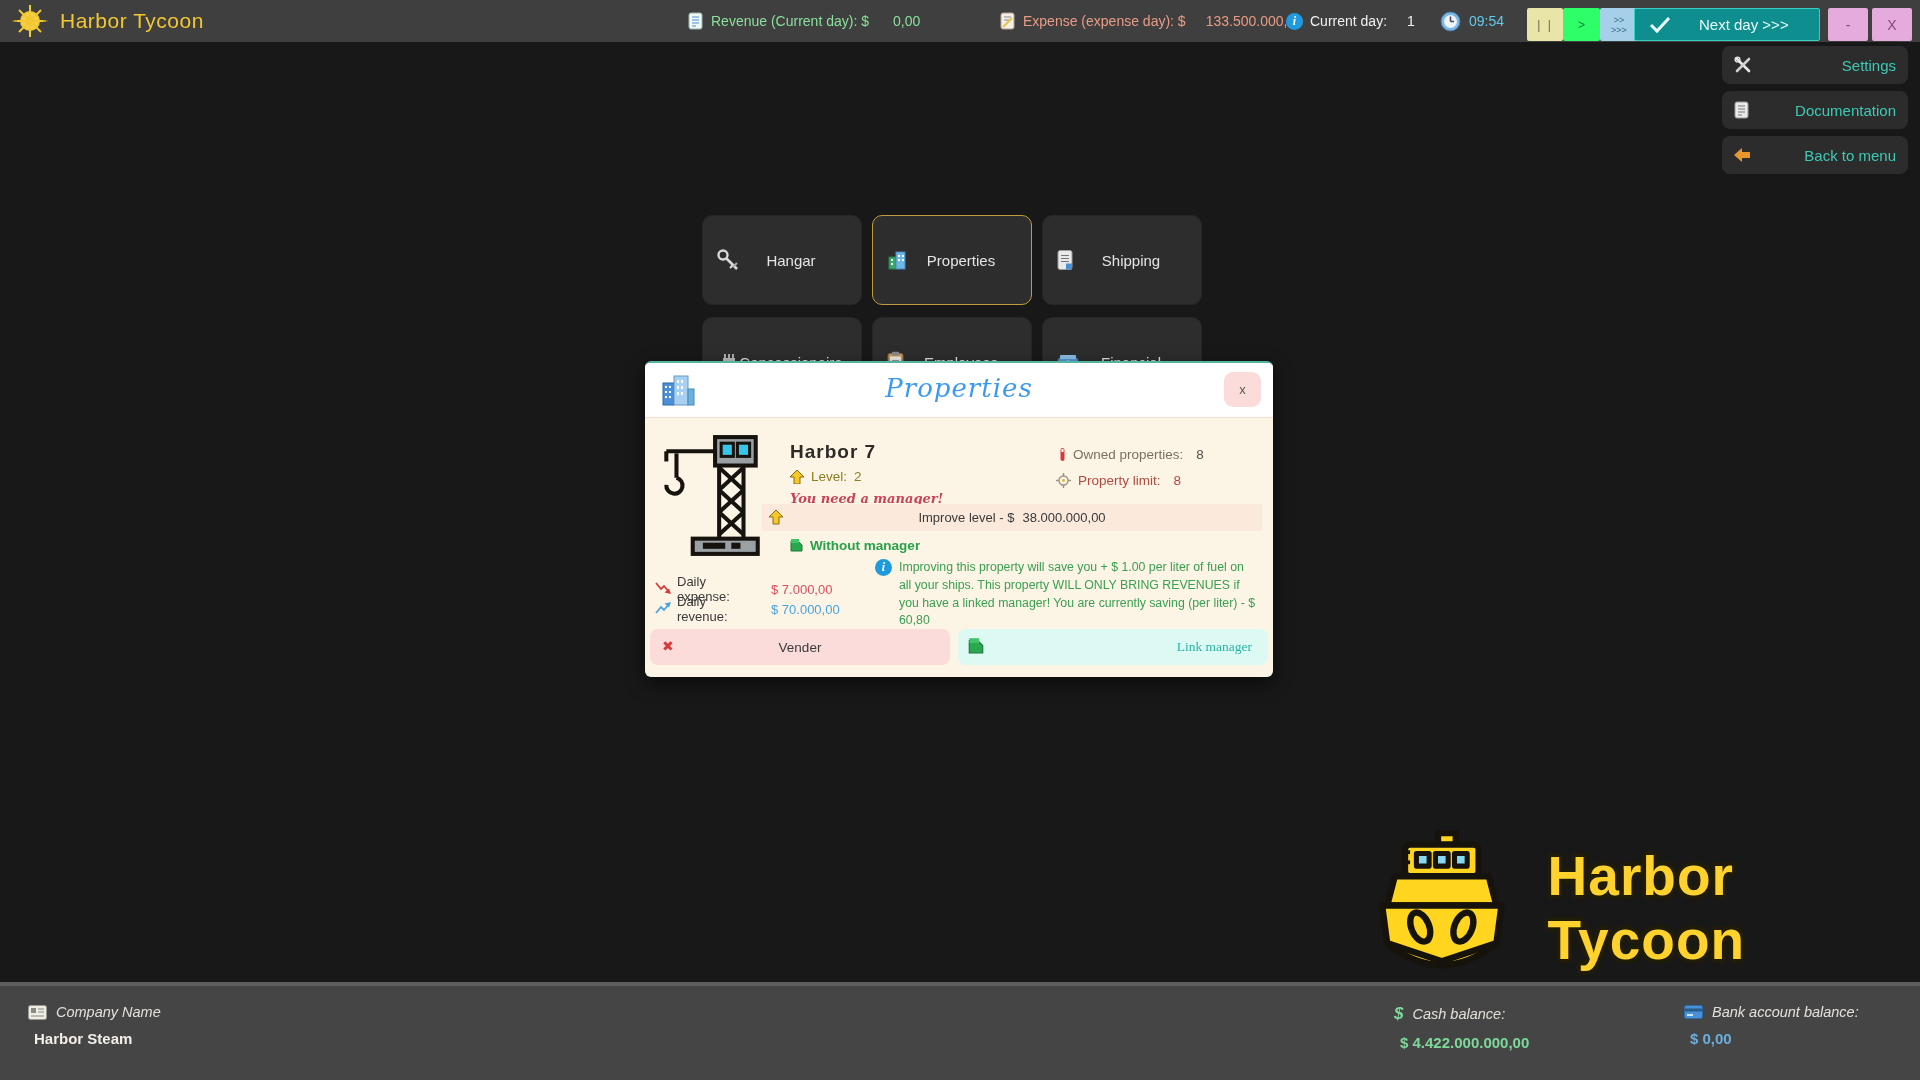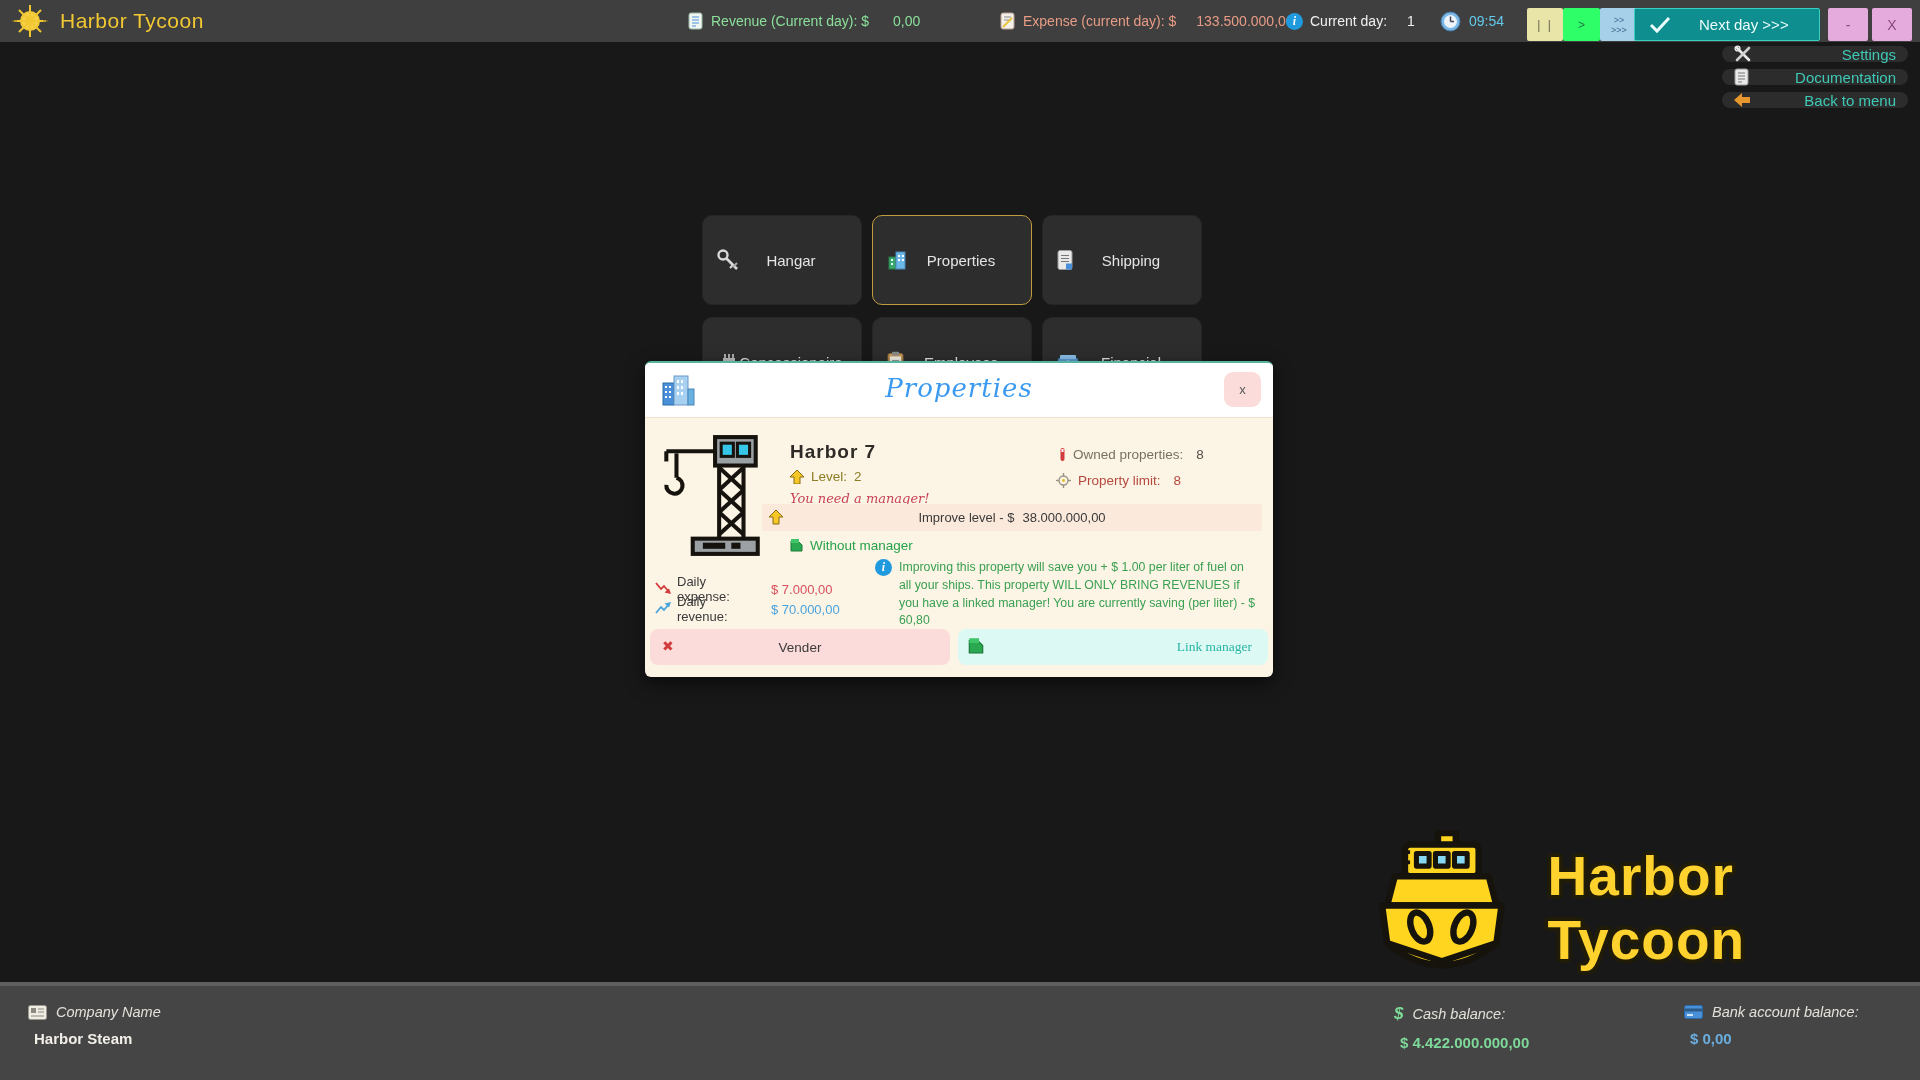--- a/index.html
+++ b/index.html
@@ -28,21 +28,21 @@
   .btn-min{left:1828px;width:40px;background:#e5abdc;color:#8a4a7a;font-size:14px;}
   .btn-close{left:1872px;width:40px;background:#e5abdc;color:#8a4a7a;font-size:14px;}
 
   .doc-icon{display:inline-block;width:15px;height:18px;}
   .circle-info{width:17px;height:17px;border-radius:50%;background:#1f9ade;color:#fff;
                font-family:"Liberation Serif",serif;font-style:italic;font-weight:bold;font-size:12px;
                display:flex;align-items:center;justify-content:center;}
 
   
   .side-menu{position:absolute;right:12px;top:46px;display:flex;flex-direction:column;gap:7px;}
-  .side-btn{width:186px;height:16px;background:#2c2c2c;border:none;border-radius:8px;cursor:pointer;
+  .side-btn{width:186px;height:38px;background:#2c2c2c;border:none;border-radius:8px;cursor:pointer;
             display:flex;align-items:center;justify-content:space-between;padding:0 12px;box-sizing:border-box;}
   .side-btn .lbl{color:#3ec9b6;font-size:15px;}
 
   
   .menu-grid{position:absolute;left:702px;top:215px;display:grid;grid-template-columns:repeat(3,160px);
              grid-auto-rows:90px;gap:12px 10px;}
   .menu-btn{position:relative;background:#2d2d2d;border:1px solid #262626;border-radius:10px;cursor:pointer;
             display:flex;align-items:center;justify-content:center;}
   .menu-btn.selected{border:1px solid #c09a3e;}
   .menu-btn .m-icon{position:absolute;left:14px;top:50%;transform:translateY(-50%);}
@@ -57,26 +57,26 @@
   .dlg-title{position:absolute;left:0;top:10px;width:100%;text-align:center;color:#3b9af0;
              font-size:26px;font-style:italic;font-family:"DejaVu Serif",serif;letter-spacing:1px;}
   .dlg-close{position:absolute;right:12px;top:9px;width:37px;height:35px;background:#fbdcda;border:none;
              border-radius:9px;color:#5a5a5a;font-size:13px;cursor:pointer;}
   .dlg-hicon{position:absolute;left:12px;top:8px;}
 
   .dlg-name{position:absolute;left:145px;top:78px;font-size:19px;font-weight:bold;color:#2e2a26;letter-spacing:1px;}
   .dlg-level{position:absolute;left:145px;top:106px;display:flex;align-items:center;gap:7px;
              color:#8b7d22;font-size:13.5px;}
   .dlg-warning{position:absolute;left:145px;top:128px;color:#c84356;font-size:13px;font-style:italic;
-               font-family:"DejaVu Serif",serif;}
+               font-family:"DejaVu Serif",serif;font-weight:bold;}
   .improve-row{position:absolute;left:117px;top:141px;width:500px;height:27px;background:#fbe9dc;border:none;
                cursor:pointer;display:flex;align-items:center;justify-content:center;gap:8px;font-size:13px;color:#3a3a3a;}
   .improve-row .a-ico{position:absolute;left:7px;top:5px;}
   .without-mgr{position:absolute;left:145px;top:175px;display:flex;align-items:flex-start;gap:7px;
-               color:#27a24a;font-size:13.5px;}
+               color:#27a24a;font-size:13.5px;font-weight:bold;}
   .stat-owned{position:absolute;left:414px;top:84px;display:flex;gap:7px;
               color:#7a7060;font-size:13.5px;}
   .stat-owned .val{color:#55504a;margin-left:6px;}
   .stat-limit{position:absolute;left:411px;top:110px;display:flex;align-items:center;gap:7px;
               color:#b5493f;font-size:13.5px;}
   .stat-limit .val{margin-left:6px;}
 
   .daily-row{position:absolute;left:10px;display:flex;align-items:center;font-size:13px;color:#3a3a3a;}
   .daily-exp{top:211px;}
   .daily-rev{top:231px;}
@@ -153,21 +153,21 @@
       <span class="val">0,00</span>
     </div>
 
     <div class="tb-item tb-exp">
       <svg class="doc-icon" viewBox="0 0 15 18">
         <rect x="1" y="1" width="13" height="16" rx="2" fill="#f4efe8" stroke="#b8a090"></rect>
         <line x1="4" y1="5" x2="11" y2="5" stroke="#888"></line>
           <line x1="4" y1="8" x2="11" y2="8" stroke="#888"></line>
         <line x1="3" y1="15" x2="12" y2="6" stroke="#e8c43a" stroke-width="2"></line>
       </svg>
-      <span>Expense (current day): $</span>
+      <span>Expense (expense day): $</span>
       <span class="val">133.500.000,00</span>
     </div>
 
     <div class="tb-item tb-info">
       <span class="circle-info">i</span>
     </div>
 
     <div class="tb-item tb-day">
       <span>Current day:</span>
       <span class="val">1</span>

